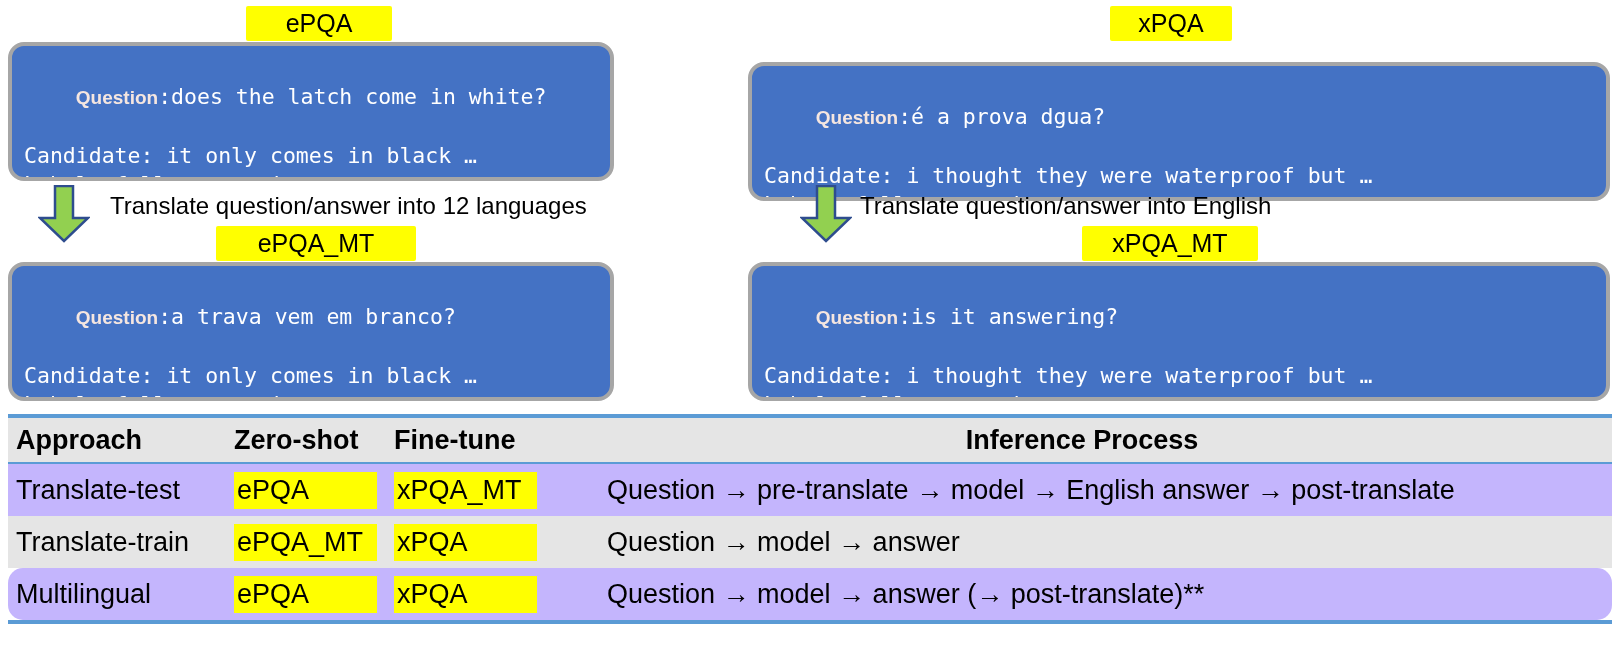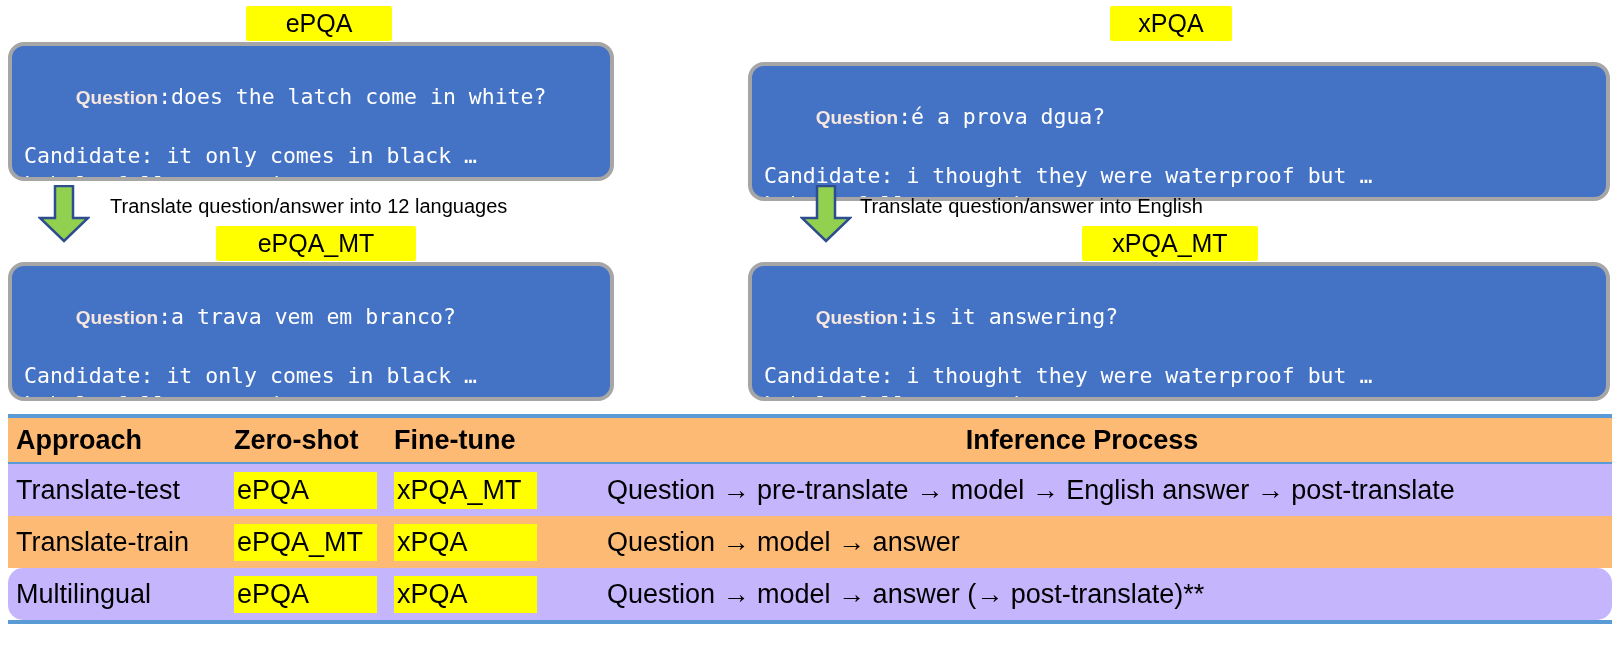--- a/index.html
+++ b/index.html
@@ -60,21 +60,21 @@
   .arrow {
     position: absolute;
     width: 52px;
     height: 58px;
   }
 
   
   .caption {
     position: absolute;
     font-family: "Liberation Sans", sans-serif;
-    font-size: 20px;
+    font-size: 24px;
     line-height: 28px;
     color: #000000;
     white-space: nowrap;
   }
 
   
   #table-block {
     position: absolute;
     left: 8px;
     top: 414px;
@@ -90,21 +90,21 @@
   .rule.thick { height: 4px; }
   .rule.thin  { height: 2px; }
 
   .trow {
     position: absolute;
     left: 0;
     width: 100%;
     height: 52px;
   }
   .trow.band { background: #c4b5fd; }
-  .trow.plain { background: #fdba74; }
+  .trow.plain { background: #e5e5e5; }
 
   .cell {
     position: absolute;
     top: 0;
     height: 52px;
     display: flex;
     align-items: center;
     font-family: "Liberation Sans", sans-serif;
     font-size: 27px;
     color: #000000;

